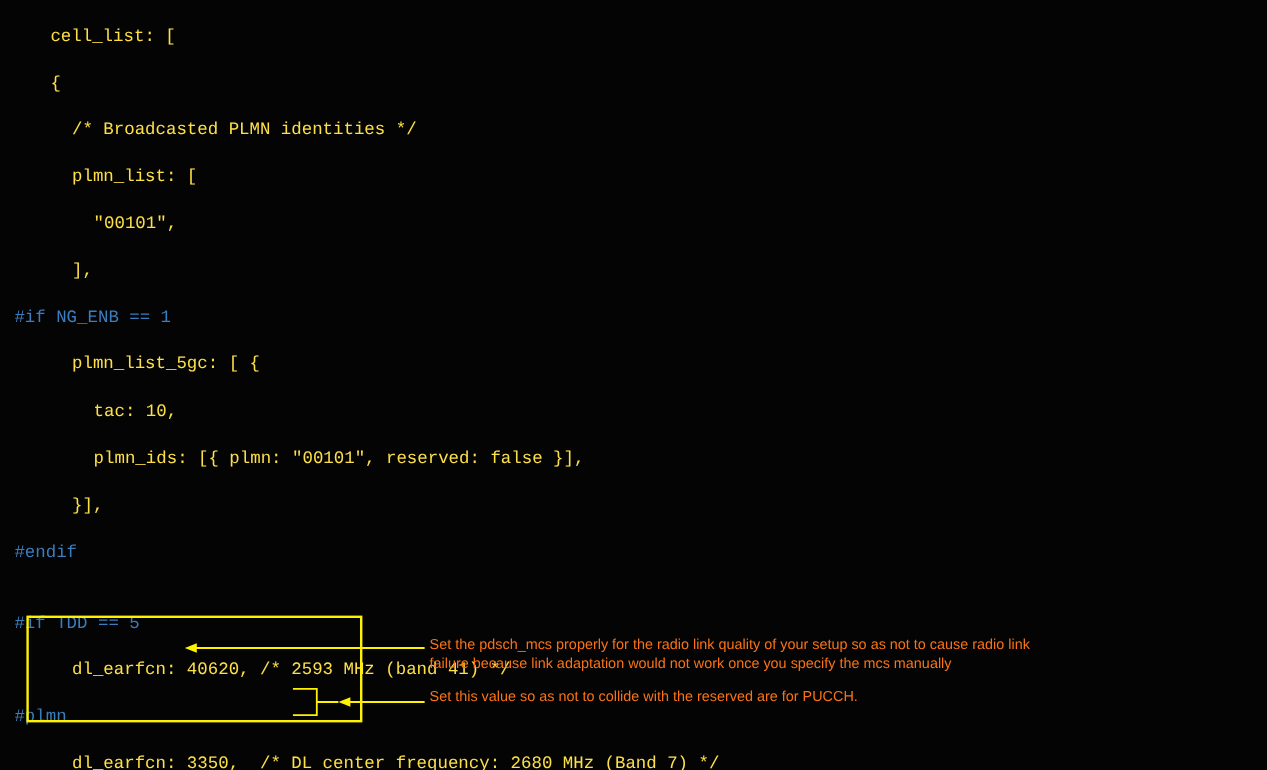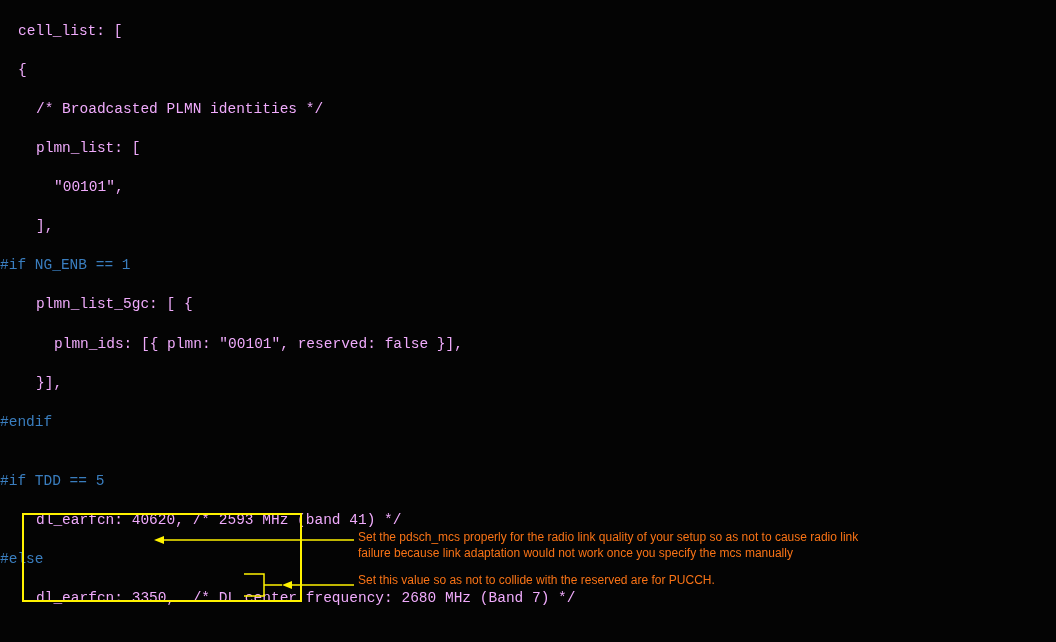--- a/index.html
+++ b/index.html
@@ -14,22 +14,22 @@
     width: 1056px;
     height: 642px;
     overflow: hidden;
   }
   .code {
     white-space: pre;
     padding: 2px 0 0 0;
   }
   .ln { display: block; }
   .pp { color: #3a7ebf; }
-  .plain { color: #f0abfc; }
-  .ind0 { padding-left: 0; }
+  .plain { color: #fde047; margin-left: 24px; }
+  .ind0 { padding-left: 12px; }
   .ind1 { padding-left: 18px; }
   .ind2 { padding-left: 36px; }
   .ind3 { padding-left: 54px; }
   .highlight-box {
     position: absolute;
     border: 2px solid #fff200;
     pointer-events: none;
   }
   .anno {
     position: absolute;
@@ -49,27 +49,28 @@
 
 <div class="code">
 <span class="ln ind1 plain">cell_list: [</span>
 <span class="ln ind1 plain">{</span>
 <span class="ln ind2 plain">/* Broadcasted PLMN identities */</span>
 <span class="ln ind2 plain">plmn_list: [</span>
 <span class="ln ind3 plain">"00101",</span>
 <span class="ln ind2 plain">],</span>
 <span class="ln ind0 pp">#if NG_ENB == 1</span>
 <span class="ln ind2 plain">plmn_list_5gc: [ {</span>
+<span class="ln ind3 plain">tac: 10,</span>
 <span class="ln ind3 plain">plmn_ids: [{ plmn: "00101", reserved: false }],</span>
 <span class="ln ind2 plain">}],</span>
 <span class="ln ind0 pp">#endif</span>
 <span class="ln ind0 plain"></span>
 <span class="ln ind0 pp">#if TDD == 5</span>
 <span class="ln ind2 plain">dl_earfcn: 40620, /* 2593 MHz (band 41) */</span>
-<span class="ln ind0 pp">#else</span>
+<span class="ln ind0 pp">#plmn</span>
 <span class="ln ind2 plain">dl_earfcn: 3350,  /* DL center frequency: 2680 MHz (Band 7) */</span>
 
 <span class="ln ind0 plain"></span>
 
 
 
 
 <span class="ln ind0 plain"></span>
 
 

